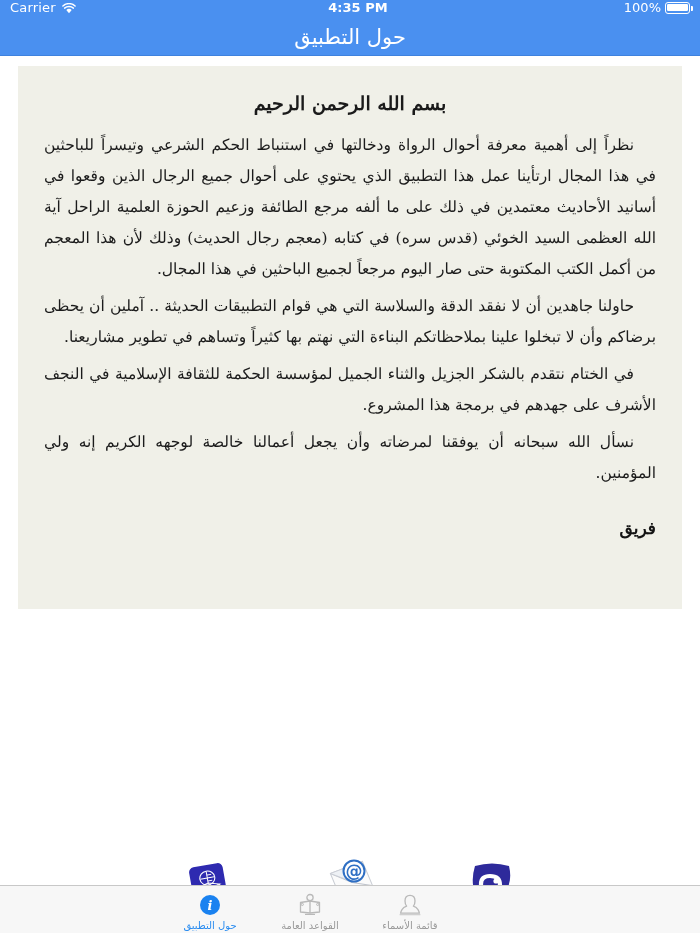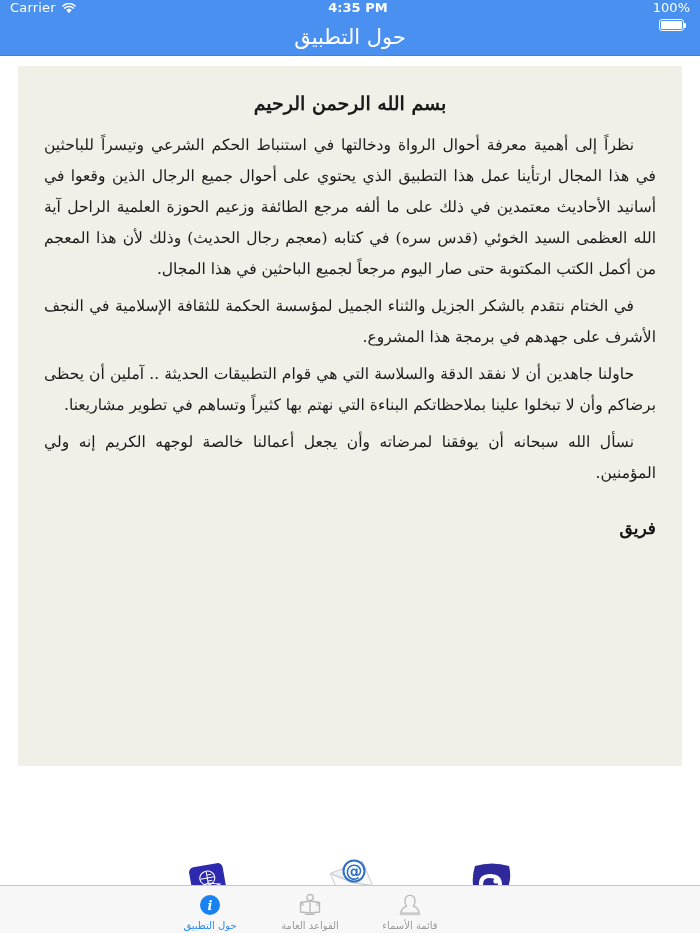--- a/index.html
+++ b/index.html
@@ -57,21 +57,20 @@
     font-weight: bold;
     pointer-events: none;
   }
   .status-right {
     margin-left: auto;
     display: flex;
     align-items: center;
     gap: 4px;
     font-size: 13px;
     z-index: 2;
-    flex-direction: column;
   }
   .battery {
     width: 25px;
     height: 12px;
     border: 1.2px solid #ffffff;
     border-radius: 3px;
     position: relative;
     display: inline-block;
   }
   .battery::after {
@@ -119,21 +118,21 @@
     background: #ffffff;
     position: relative;
     overflow: hidden;
   }
 
   .paper {
     position: absolute;
     left: 18px;
     right: 18px;
     top: 10px;
-    height: 700px;
+    height: 543px;
     background: #f0f0e8;
     padding: 18px 26px 20px 26px;
     direction: rtl;
   }
 
   .basmala {
     text-align: center;
     font-size: 19px;
     color: #1a1a1a;
     font-family: "DejaVu Serif", "Liberation Serif", serif;
@@ -252,22 +251,22 @@
   <div class="nav-bar">
     <div class="nav-title">حول التطبيق</div>
   </div>
 
   <div class="content-area">
 
     <div class="paper">
       <div class="basmala">بسم الله الرحمن الرحيم</div>
 
       <p class="body-par">نظراً إلى أهمية معرفة أحوال الرواة ودخالتها في استنباط الحكم الشرعي وتيسراً للباحثين في هذا المجال ارتأينا عمل هذا التطبيق الذي يحتوي على أحوال جميع الرجال الذين وقعوا في أسانيد الأحاديث معتمدين في ذلك على ما ألفه مرجع الطائفة وزعيم الحوزة العلمية الراحل آية الله العظمى السيد الخوئي (قدس سره) في كتابه (معجم رجال الحديث) وذلك لأن هذا المعجم من أكمل الكتب المكتوبة حتى صار اليوم مرجعاً لجميع الباحثين في هذا المجال.</p>
+      <p class="body-par">حاولنا جاهدين أن لا نفقد الدقة والسلاسة التي هي قوام التطبيقات الحديثة .. آملين أن يحظى برضاكم وأن لا تبخلوا علينا بملاحظاتكم البناءة التي نهتم بها كثيراً وتساهم في تطوير مشاريعنا.</p>
       <p class="body-par">في الختام نتقدم بالشكر الجزيل والثناء الجميل لمؤسسة الحكمة للثقافة الإسلامية في النجف الأشرف على جهدهم في برمجة هذا المشروع.</p>
-      <p class="body-par">حاولنا جاهدين أن لا نفقد الدقة والسلاسة التي هي قوام التطبيقات الحديثة .. آملين أن يحظى برضاكم وأن لا تبخلوا علينا بملاحظاتكم البناءة التي نهتم بها كثيراً وتساهم في تطوير مشاريعنا.</p>
       <p class="body-par">نسأل الله سبحانه أن يوفقنا لمرضاته وأن يجعل أعمالنا خالصة لوجهه الكريم إنه ولي المؤمنين.</p>
 
       <div class="signature-block">
         <div class="sig-line">فريق</div>
       </div>
     </div>
 
     <div class="logo-row">
 
       <div class="logo-item">

